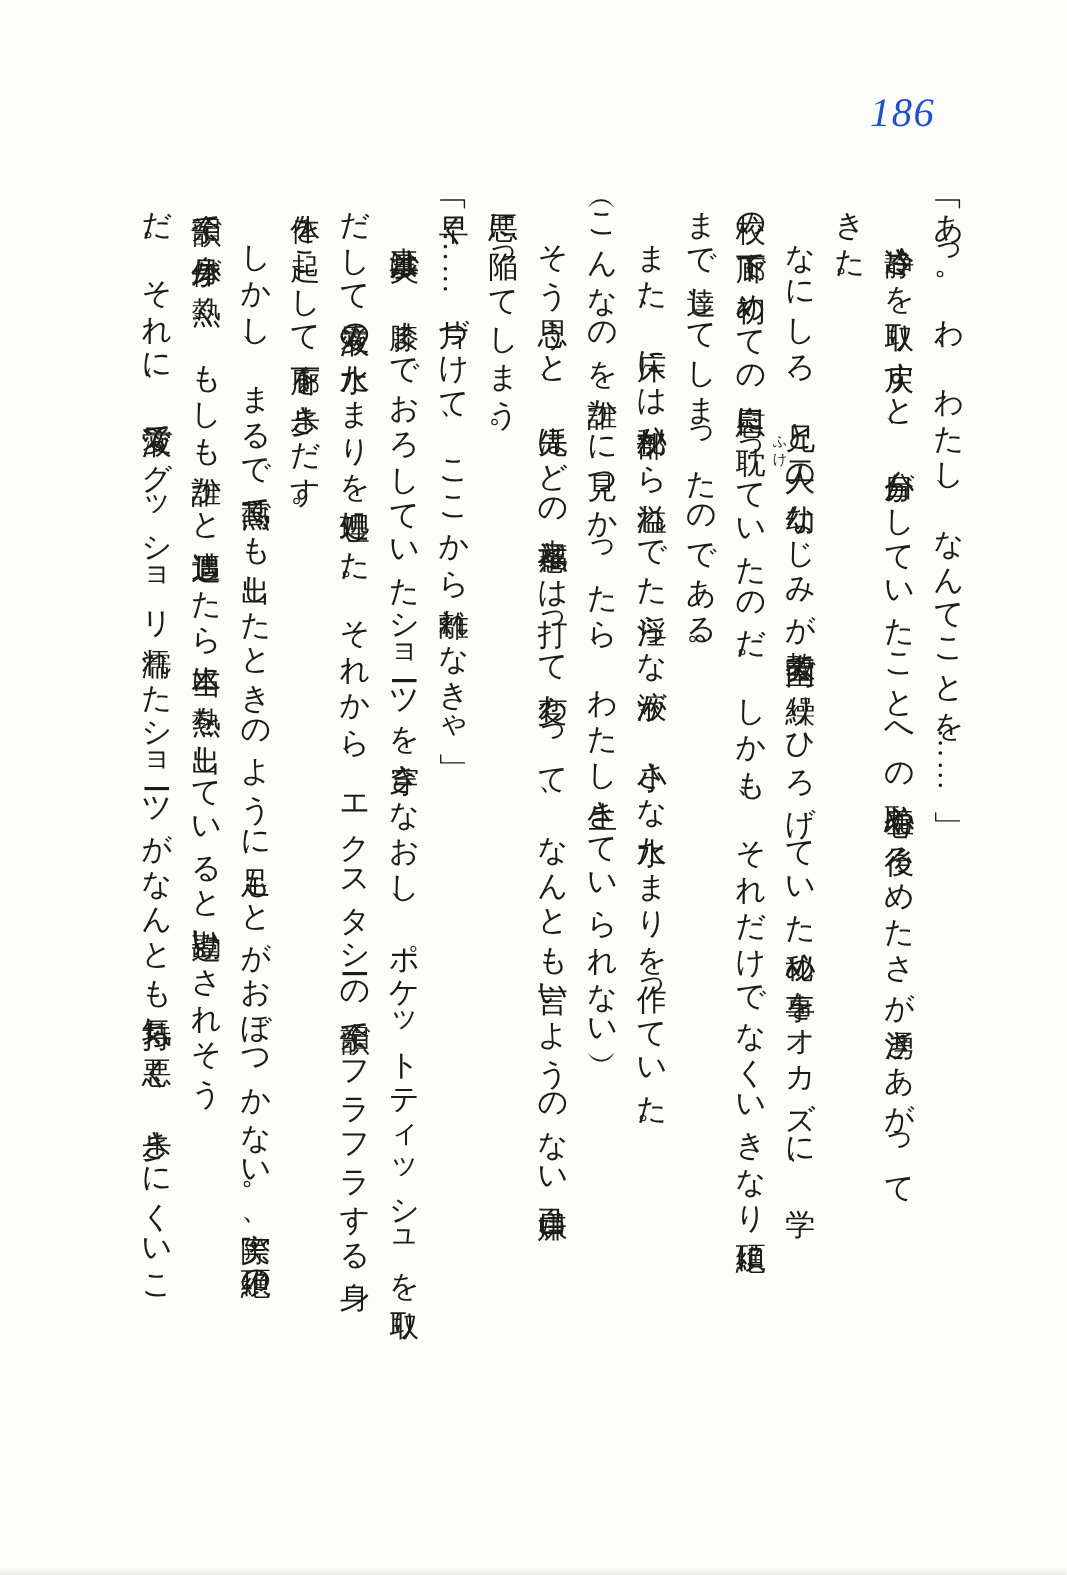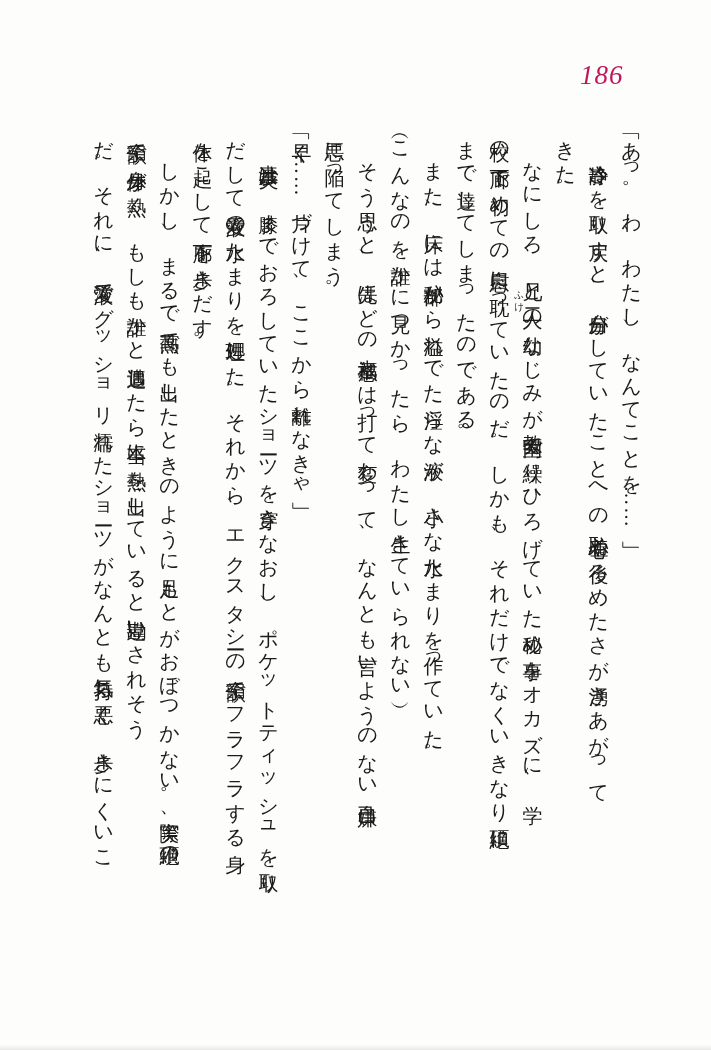--- a/index.html
+++ b/index.html
@@ -19,21 +19,21 @@
     inset: 0;
     background: #fdfdfc;
   }
   .page-number {
     position: absolute;
     top: 60px;
     left: 580px;
     font-family: "Liberation Serif", "DejaVu Serif", serif;
     font-style: italic;
     font-size: 27px;
-    color: #be185d;
+    color: #1d4ed8;
     letter-spacing: 1px;
   }
   .text-block {
     position: absolute;
     top: 127px;
     left: 76px;
     width: 572px;
     height: 824px;
     writing-mode: vertical-rl;
     -webkit-writing-mode: vertical-rl;

